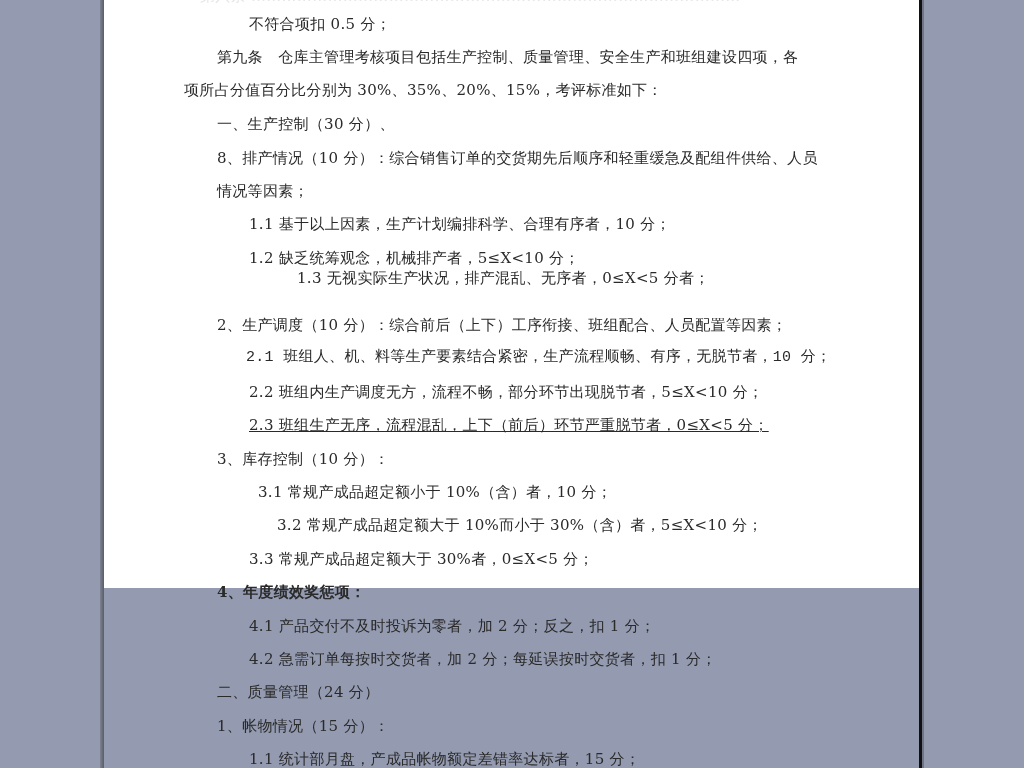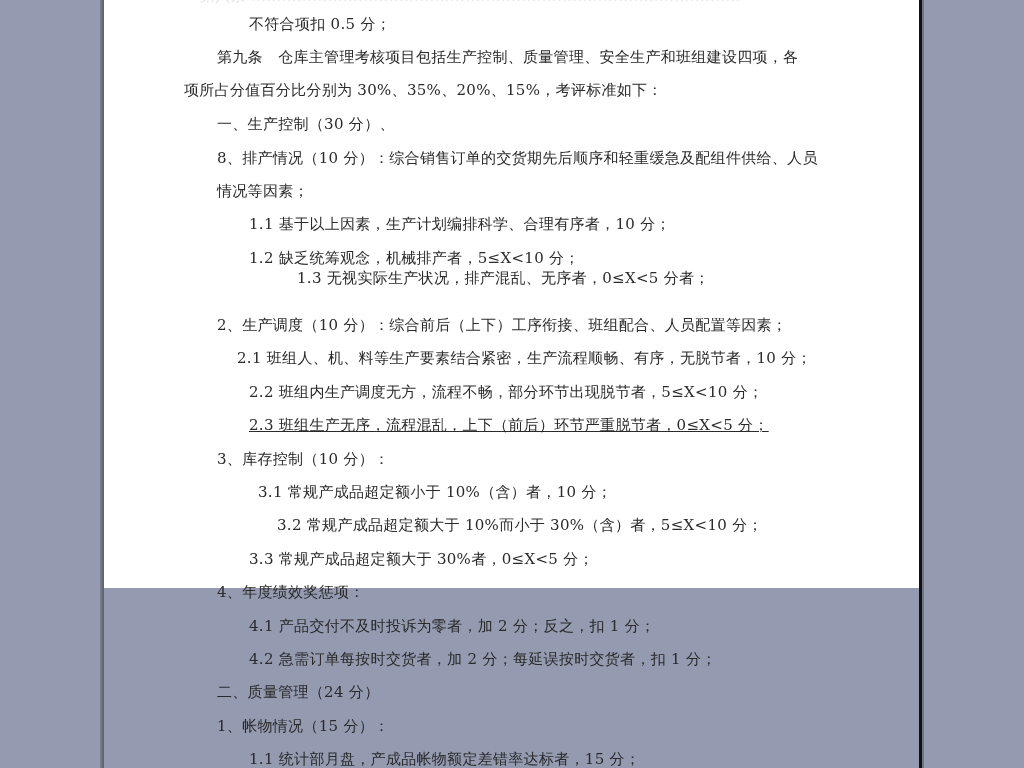--- a/index.html
+++ b/index.html
@@ -72,28 +72,28 @@
     <div class="line" style="left:145px; top:14px;">不符合项扣 0.5 分；</div>
     <div class="line" style="left:113px; top:47px;">第九条　仓库主管理考核项目包括生产控制、质量管理、安全生产和班组建设四项，各</div>
     <div class="line" style="left:80px;  top:80px;">项所占分值百分比分别为 30%、35%、20%、15%，考评标准如下：</div>
     <div class="line" style="left:113px; top:114px;">一、生产控制（30 分）、</div>
     <div class="line" style="left:113px; top:148px;">8、排产情况（10 分）：综合销售订单的交货期先后顺序和轻重缓急及配组件供给、人员</div>
     <div class="line" style="left:113px; top:181px;">情况等因素；</div>
     <div class="line" style="left:145px; top:214px;">1.1 基于以上因素，生产计划编排科学、合理有序者，10 分；</div>
     <div class="line" style="left:145px; top:248px;">1.2 缺乏统筹观念，机械排产者，5≤X&lt;10 分；</div>
     <div class="line" style="left:145px; top:268px;margin-left:48px;">1.3 无视实际生产状况，排产混乱、无序者，0≤X&lt;5 分者；</div>
     <div class="line" style="left:113px; top:315px;">2、生产调度（10 分）：综合前后（上下）工序衔接、班组配合、人员配置等因素；</div>
-    <div class="line" style="left:133px; top:348px;">2.1 班组人、机、料等生产要素结合紧密，生产流程顺畅、有序，无脱节者，10 分；</div>
+    <div class="line" style="left:142px; top:348px;font-family:Liberation Mono, monospace;">2.1 班组人、机、料等生产要素结合紧密，生产流程顺畅、有序，无脱节者，10 分；</div>
     <div class="line" style="left:145px; top:382px;">2.2 班组内生产调度无方，流程不畅，部分环节出现脱节者，5≤X&lt;10 分；</div>
     <div class="line" style="left:145px; top:415px;text-decoration:underline;">2.3 班组生产无序，流程混乱，上下（前后）环节严重脱节者，0≤X&lt;5 分；</div>
     <div class="line" style="left:113px; top:449px;">3、库存控制（10 分）：</div>
     <div class="line" style="left:154px; top:482px;">3.1 常规产成品超定额小于 10%（含）者，10 分；</div>
     <div class="line" style="left:145px; top:515px;margin-left:28px;">3.2 常规产成品超定额大于 10%而小于 30%（含）者，5≤X&lt;10 分；</div>
     <div class="line" style="left:145px; top:549px;">3.3 常规产成品超定额大于 30%者，0≤X&lt;5 分；</div>
-    <div class="line" style="left:113px; top:582px;">4、年度绩效奖惩项：</div>
+    <div class="line" style="left:113px; top:582px;font-weight:bold;">4、年度绩效奖惩项：</div>
     <div class="line" style="left:145px; top:616px;">4.1 产品交付不及时投诉为零者，加 2 分；反之，扣 1 分；</div>
     <div class="line" style="left:145px; top:649px;">4.2 急需订单每按时交货者，加 2 分；每延误按时交货者，扣 1 分；</div>
     <div class="line" style="left:113px; top:682px;">二、质量管理（24 分）</div>
     <div class="line" style="left:113px; top:716px;">1、帐物情况（15 分）：</div>
     <div class="line" style="left:145px; top:749px;">1.1 统计部月盘，产成品帐物额定差错率达标者，15 分；</div>
   </div>
   <div class="page-border-right"></div>
   <div class="page-edge-right"></div>
 </div>
 

